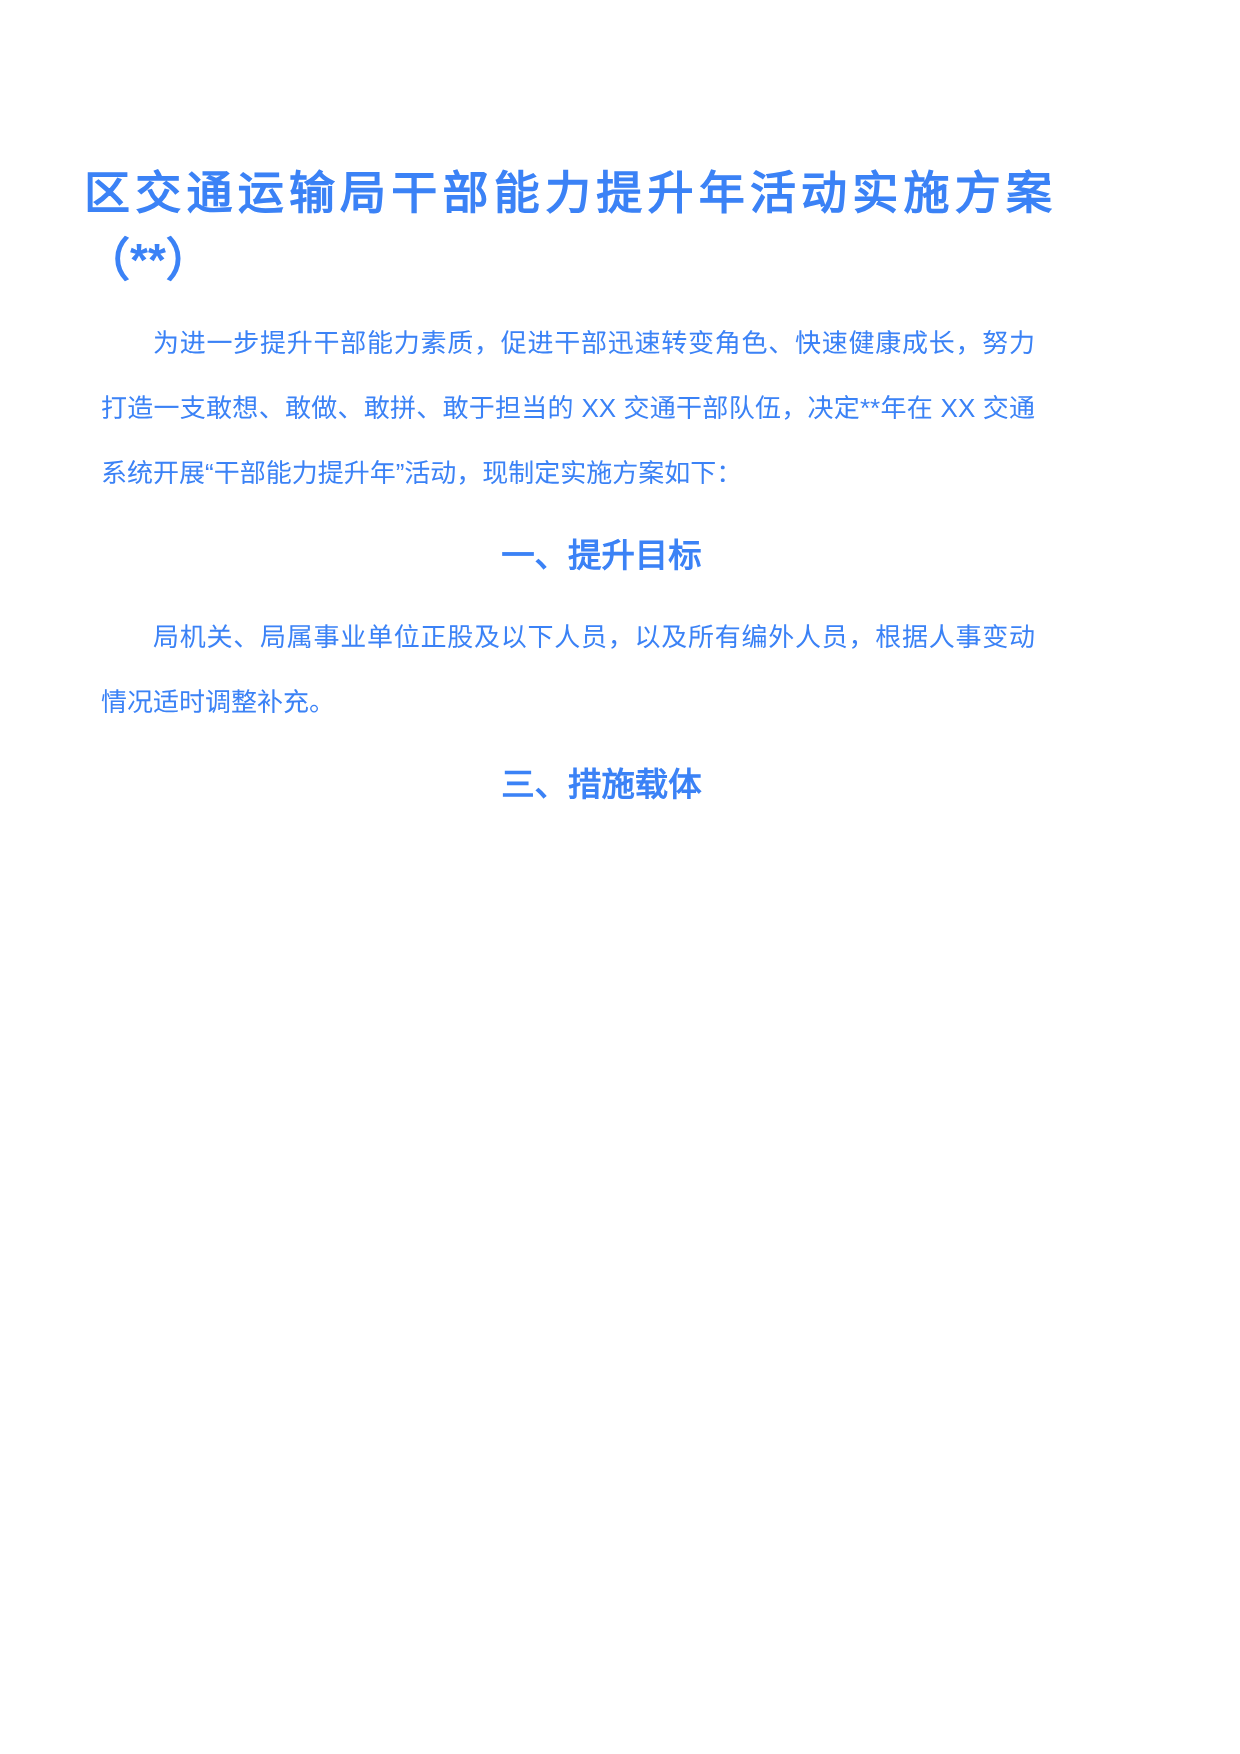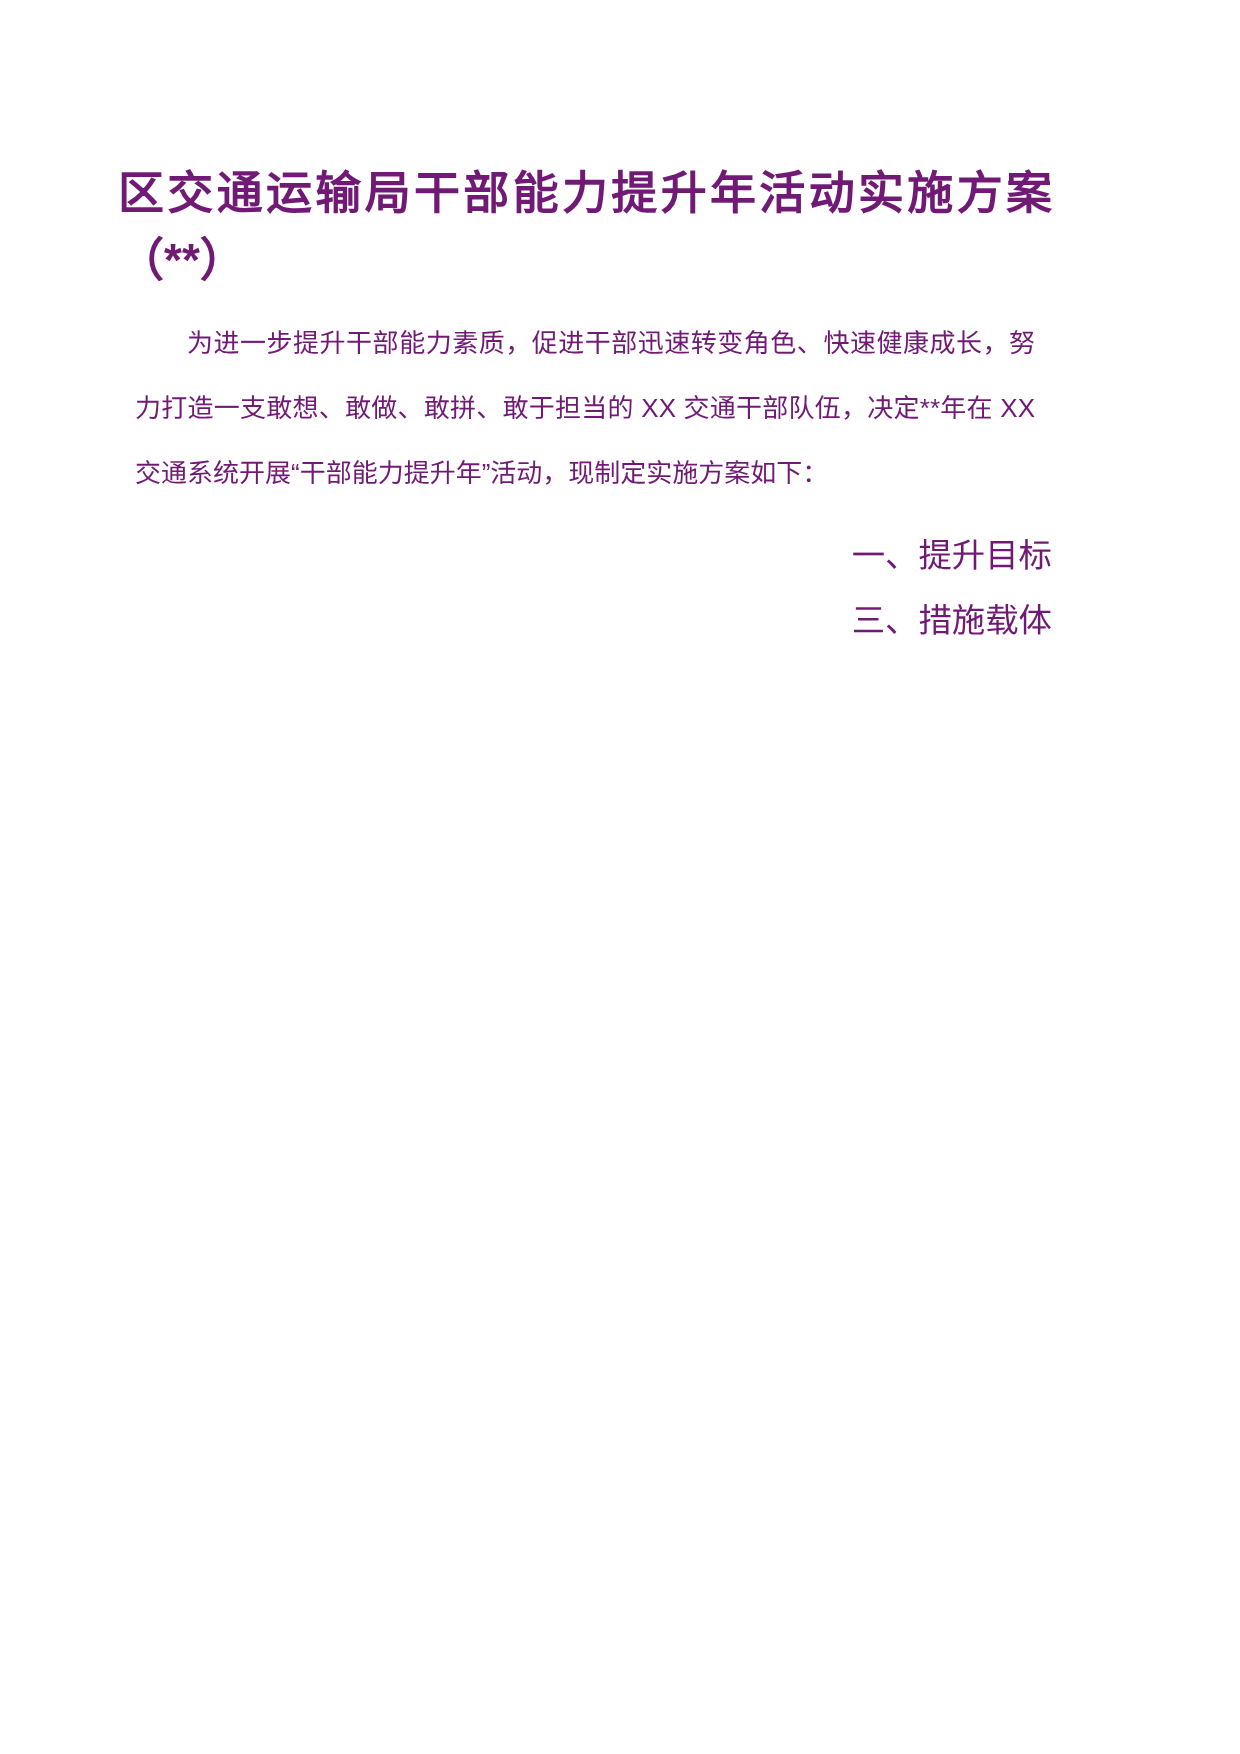--- a/index.html
+++ b/index.html
@@ -6,22 +6,22 @@
     margin: 0;
     padding: 0;
     background: #ffffff;
   }
   .page {
     position: relative;
     box-sizing: border-box;
     width: 1240px;
     height: 1754px;
     background: #ffffff;
-    color: #701a75;
-    padding: 160px 188px 0 118px;
+    color: #3b82f6;
+    padding: 160px 188px 0 84px;
     overflow: hidden;
     font-family: "Liberation Sans", sans-serif;
   }
   .doc-title {
     margin: 0;
     font-size: 46px;
     line-height: 67px;
     font-weight: 700;
     text-align: justify;
     text-indent: 0;
@@ -31,33 +31,34 @@
     font-size: 26px;
     line-height: 65px;
     font-weight: 400;
     text-align: justify;
     text-indent: 2em;
   }
   .heading {
     margin: 0;
     font-size: 33.4px;
     line-height: 65px;
-    font-weight: 400;
-    text-align: right;
+    font-weight: 700;
+    text-align: center;
     text-indent: 2em;
   }
 </style>
 </head>
 <body>
 
 <div class="page">
   <h1 class="doc-title">区交通运输局干部能力提升年活动实施方案（**）</h1>
 
   <p class="para">为进一步提升干部能力素质，促进干部迅速转变角色、快速健康成长，努力打造一支敢想、敢做、敢拼、敢于担当的 XX 交通干部队伍，决定**年在 XX 交通系统开展“干部能力提升年”活动，现制定实施方案如下：</p>
 
   <h2 class="heading">一、提升目标</h2>
 
 
 
+  <p class="para">局机关、局属事业单位正股及以下人员，以及所有编外人员，根据人事变动情况适时调整补充。</p>
 
   <h2 class="heading">三、措施载体</h2>
 
 </div>
 
 </body></html>

